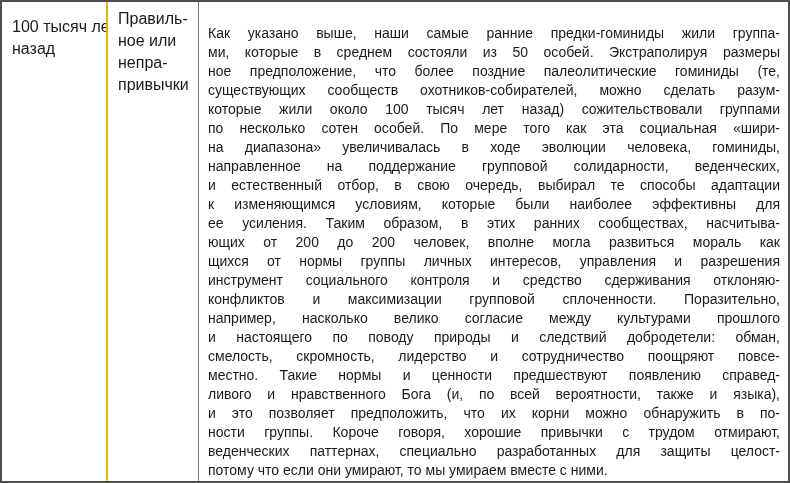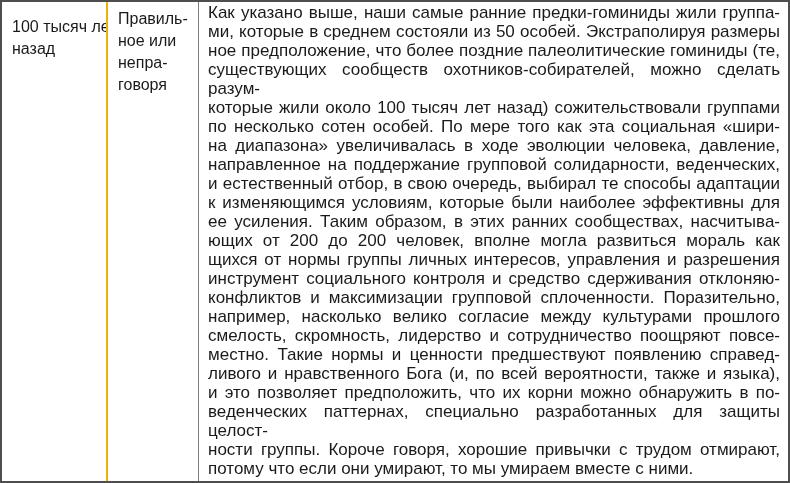--- a/index.html
+++ b/index.html
@@ -29,22 +29,22 @@
   }
   .col-verdict {
     width: 91px;
     border-right: 1px solid #7d7d7d;
     padding: 6px 1px 0 10px;
     font-size: 16px;
     line-height: 22px;
   }
   .col-desc {
     flex: 1;
-    padding: 1px 8px 0 9px;
-    font-size: 17px;
+    padding: 22px 8px 0 9px;
+    font-size: 14px;
     line-height: 19px;
   }
   .col-era .line, .col-verdict .line { white-space: nowrap; }
   .line { display: block; }
   .line.just {
     text-align: justify;
     text-align-last: justify;
   }
 </style>
 </head>
@@ -53,41 +53,42 @@
 <div class="page">
   <div class="table">
     <div class="cell col-era">
         <div class="line">100 тысяч лет</div>
         <div class="line">назад</div>
       </div>
     <div class="cell col-verdict">
         <div class="line">Правиль-</div>
         <div class="line">ное или</div>
         <div class="line">непра-</div>
-        <div class="line">говоря</div>
+        <div class="line">привычки</div>
       </div>
     <div class="cell col-desc">
         <div class="line just">Как указано выше, наши самые ранние предки-гоминиды жили группа-</div>
         <div class="line just">ми, которые в среднем состояли из 50 особей. Экстраполируя размеры</div>
         <div class="line just">ное предположение, что более поздние палеолитические гоминиды (те,</div>
         <div class="line just">существующих сообществ охотников-собирателей, можно сделать разум-</div>
         <div class="line just">которые жили около 100 тысяч лет назад) сожительствовали группами</div>
         <div class="line just">по несколько сотен особей. По мере того как эта социальная «шири-</div>
-        <div class="line just">на диапазона» увеличивалась в ходе эволюции человека, давление,</div>
+        <div class="line just">на диапазона» увеличивалась в ходе эволюции человека, гоминиды,</div>
         <div class="line just">направленное на поддержание групповой солидарности, веденческих,</div>
         <div class="line just">и естественный отбор, в свою очередь, выбирал те способы адаптации</div>
         <div class="line just">к изменяющимся условиям, которые были наиболее эффективны для</div>
         <div class="line just">ее усиления. Таким образом, в этих ранних сообществах, насчитыва-</div>
         <div class="line just">ющих от 200 до 200 человек, вполне могла развиться мораль как</div>
         <div class="line just">щихся от нормы группы личных интересов, управления и разрешения</div>
         <div class="line just">инструмент социального контроля и средство сдерживания отклоняю-</div>
         <div class="line just">конфликтов и максимизации групповой сплоченности. Поразительно,</div>
         <div class="line just">например, насколько велико согласие между культурами прошлого</div>
+        <div class="line just">и настоящего по поводу природы и следствий добродетели: обман,</div>
         <div class="line just">смелость, скромность, лидерство и сотрудничество поощряют повсе-</div>
         <div class="line just">местно. Такие нормы и ценности предшествуют появлению справед-</div>
         <div class="line just">ливого и нравственного Бога (и, по всей вероятности, также и языка),</div>
         <div class="line just">и это позволяет предположить, что их корни можно обнаружить в по-</div>
+        <div class="line just">ности группы. Короче говоря, хорошие привычки с трудом отмирают,</div>
         <div class="line just">веденческих паттернах, специально разработанных для защиты целост-</div>
-        <div class="line just">ности группы. Короче говоря, хорошие привычки с трудом отмирают,</div>
         <div class="line">потому что если они умирают, то мы умираем вместе с ними.</div>
       </div>
   </div>
 </div>
 
 </body></html>

